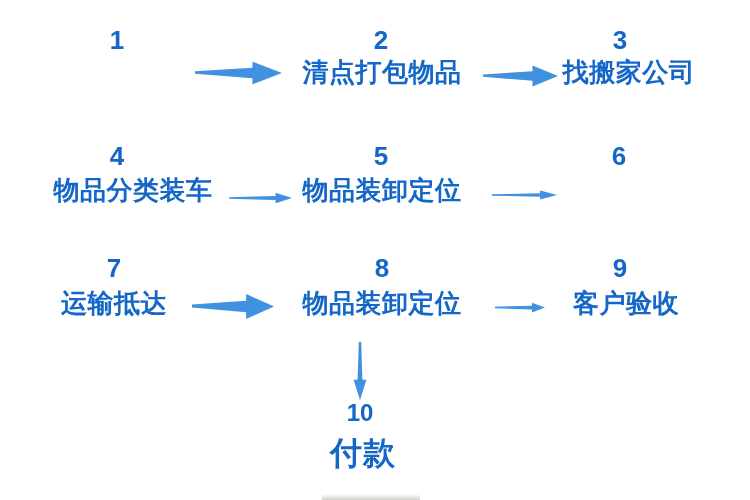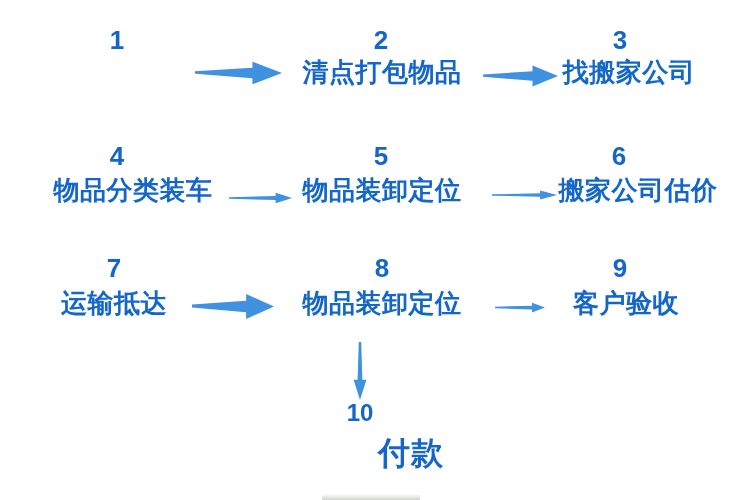--- a/index.html
+++ b/index.html
@@ -74,21 +74,20 @@
   </svg>
 
   <div class="step-num" style="left:381px; top:142px;">5</div>
   <div class="step-label" style="left:382px; top:176px;">物品装卸定位</div>
 
   <svg class="arrow" style="left:492px; top:188px;" width="65" height="14" viewBox="0 0 100 20" preserveAspectRatio="none">
     <polygon points="0,9 74,7.5 74,3.5 100,10 74,16.5 74,12.5 0,11"></polygon>
   </svg>
 
   <div class="step-num" style="left:619px; top:142px;">6</div>
-  <div class="step-label" style="left:638px; top:176px;">搬家公司估价</div>
 
   <div class="step-num" style="left:114px; top:254px;">7</div>
   <div class="step-label" style="left:114px; top:289px;">运输抵达</div>
 
   <svg class="arrow" style="left:192px; top:292px;" width="82" height="29" viewBox="0 0 100 30" preserveAspectRatio="none">
     <polygon points="0,13 66,9 66,2 100,15 66,28 66,21 0,16"></polygon>
   </svg>
 
   <div class="step-num" style="left:382px; top:254px;">8</div>
   <div class="step-label" style="left:382px; top:289px;">物品装卸定位</div>
@@ -98,17 +97,17 @@
   </svg>
 
   <div class="step-num" style="left:620px; top:254px;">9</div>
   <div class="step-label" style="left:626px; top:289px;">客户验收</div>
 
   <svg class="arrow" style="left:352px; top:342px;" width="16" height="58" viewBox="0 0 20 80" preserveAspectRatio="none">
     <polygon points="8.5,0 11.5,0 13,52 18,52 10,80 2,52 7,52"></polygon>
   </svg>
 
   <div class="step-num num-lg" style="left:360px; top:400px;">10</div>
-  <div class="step-label label-lg" style="left:363px; top:436px;margin-left:48px;">付款</div>
+  <div class="step-label label-lg" style="left:363px; top:436px;">付款</div>
 
   <div class="bottom-artifact"></div>
 
 </div>
 
 </body></html>

